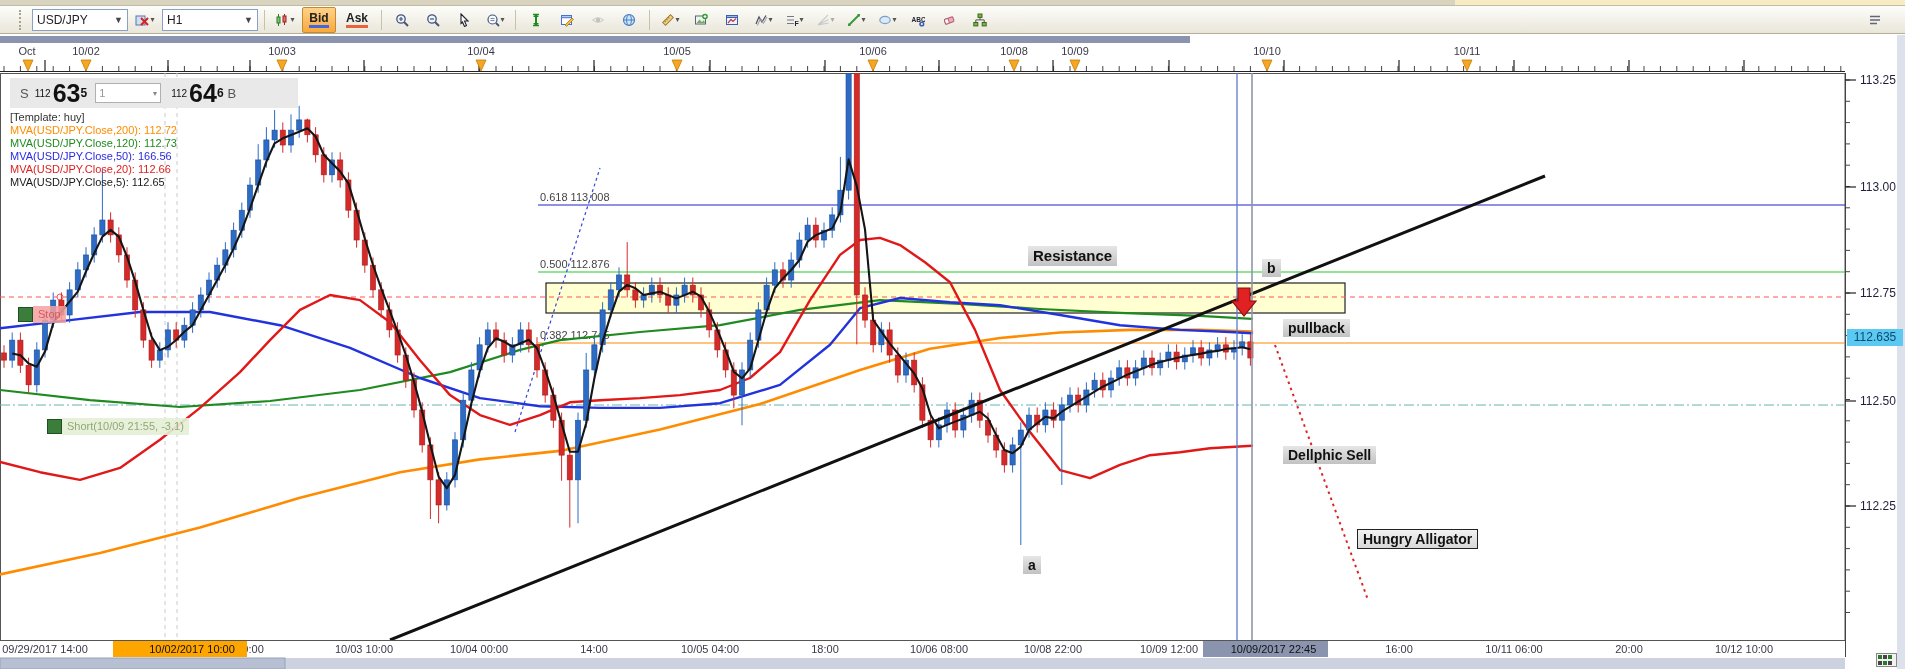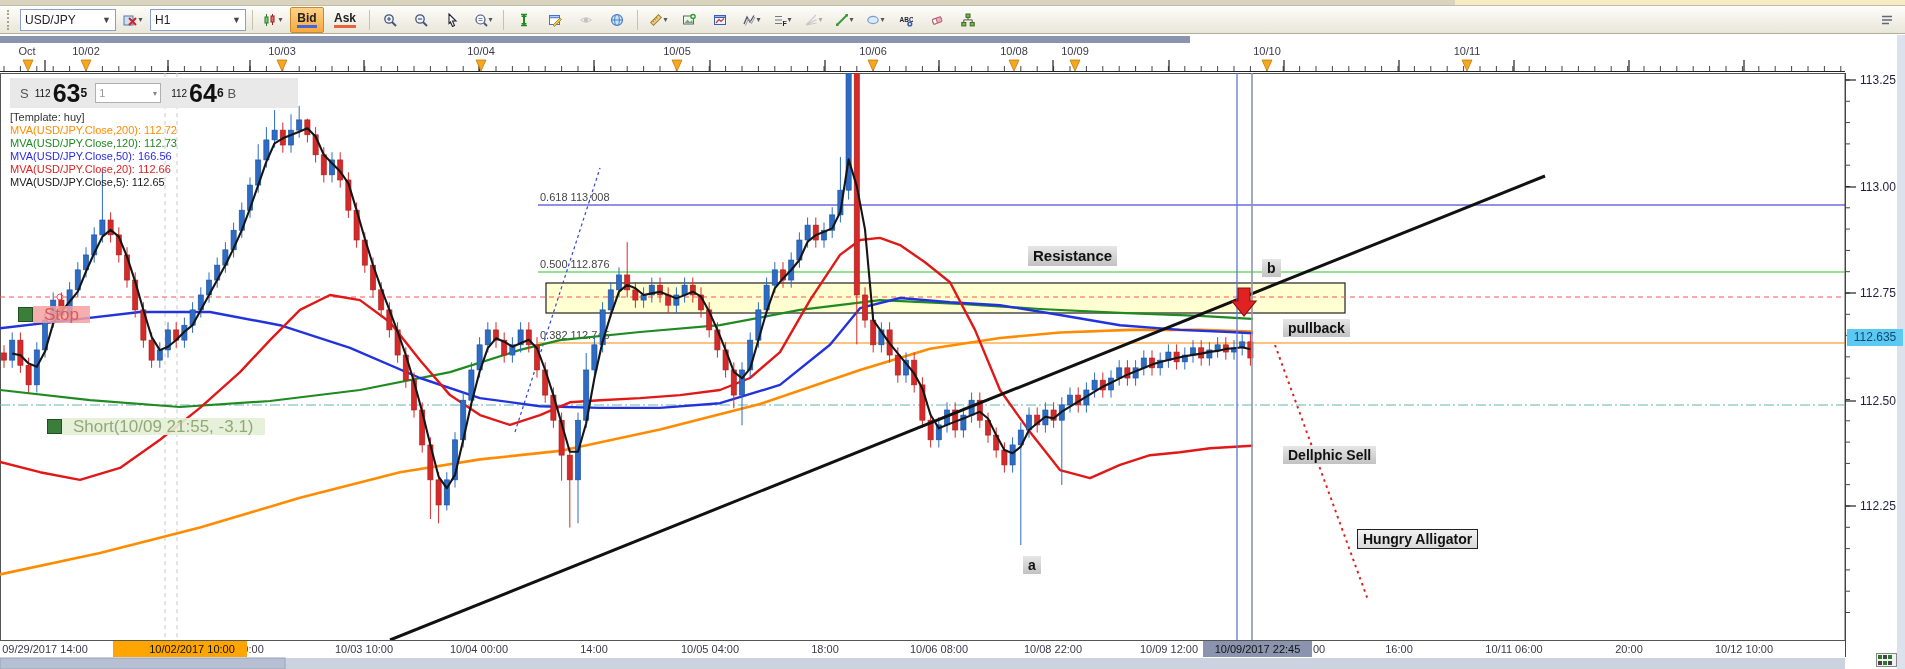--- a/index.html
+++ b/index.html
@@ -1,20 +1,20 @@
 <!DOCTYPE html>
 <html><head>
 <meta charset="utf-8">
 <style>
   html,body{margin:0;padding:0;background:#ece9d8;font-family:"Liberation Sans",sans-serif;}
   #app{position:relative;width:1905px;height:669px;overflow:hidden;background:#fff;}
   
   #titlestrip{position:absolute;left:0;top:0;width:1905px;height:5px;background:#d9d4bf;border-bottom:1px solid #c2bca6;}
   #titlestrip .lightseg{position:absolute;left:1455px;top:0;width:450px;height:5px;background:#f7edc4;}
-  #toolbar{position:absolute;left:0;top:6px;width:1905px;height:28px;background:linear-gradient(#fdfdfa,#e9e6d9);border-bottom:1px solid #b3ae99;display:flex;align-items:center;gap:3px;padding:0 4px;box-sizing:border-box;}
+  #toolbar{position:absolute;left:0;top:6px;width:1905px;height:28px;background:linear-gradient(#fdfdfa,#e9e6d9);border-bottom:1px solid #b3ae99;display:flex;align-items:center;gap:3px;padding:0 16px;box-sizing:border-box;}
   .tb-grip{width:5px;height:20px;border-left:2px dotted #a9a48e;margin:0 3px;}
   .tb-sep{width:1px;height:20px;background:#c6c2ad;margin:0 3px;}
   .tb-spacer{flex:1;}
   .tb-select{display:flex;align-items:center;justify-content:space-between;background:#fff;border:1px solid #8aa0c8;height:20px;padding:0 4px;font-size:12px;color:#222;}
   .tb-select .arr{font-size:9px;color:#444;margin-left:6px;}
   .tb-btn{display:flex;align-items:center;justify-content:center;height:22px;min-width:20px;padding:0 3px;border:1px solid transparent;border-radius:2px;}
   .tb-btn.textbtn{font-size:12px;font-weight:bold;color:#222;flex-direction:column;line-height:12px;padding:1px 6px;}
   .tb-btn.textbtn .ul{display:block;width:100%;height:3px;margin-top:1px;}
   .tb-btn.active{background:linear-gradient(#ffd18a,#f8a93c);border:1px solid #c68a2e;}
   .tb-btn.disabled{opacity:.45;}
@@ -28,21 +28,21 @@
   #quote .small{font-size:10px;font-weight:normal;margin:18px 2px;}
   #quote .big{font-size:25px;font-weight:bold;line-height:25px;}
   #quote .sup{font-size:12px;font-weight:bold;vertical-align:super;}
   #volbox{display:flex;align-items:center;justify-content:space-between;width:58px;height:18px;background:#fff;border:1px solid #b0b0b0;margin:0 8px;padding:0 3px;font-size:11px;color:#999;}
   #volbox .arr{font-size:8px;color:#888;}
   
   #legend{position:absolute;left:10px;top:76px;font-size:11px;line-height:13px;white-space:nowrap;}
   
   .pill{position:absolute;display:flex;align-items:center;height:17px;}
   .pill .sq{width:13px;height:13px;background:#3b7d3b;border:1px solid #205020;}
-  .pill .lbl{height:17px;line-height:17px;padding:0 11px;font-size:17px;}
+  .pill .lbl{height:17px;line-height:17px;padding:0 5px;font-size:11px;}
   #stop-pill{left:18px;top:271px;}
   #stop-pill .lbl{background:rgba(246,160,160,.85);color:#d85a5a;}
   #short-pill{left:47px;top:383px;}
   #short-pill .lbl{background:rgba(228,240,214,.9);color:#93a877;}
   
   .ann{position:absolute;background:linear-gradient(#e6e6e6,#c2c2c2);color:#111;font-weight:bold;font-size:14px;padding:0 5px;line-height:18px;white-space:nowrap;}
   .ann.lg{font-size:15px;line-height:20px;}
   .ann.bordered{border:1px solid #222;background:linear-gradient(#f2f2f2,#d8d8d8);}
   
   #price-tag{position:absolute;left:1847px;top:329px;width:56px;height:17px;background:#5bc9f1;color:#0c4a6e;font-size:12px;font-weight:normal;text-align:center;line-height:17px;}
@@ -827,21 +827,21 @@
 
     <div class="ann lg" style="left:1028px;top:211px;">Resistance</div>
     <div class="ann" style="left:1262px;top:224px;">b</div>
     <div class="ann" style="left:1283px;top:284px;">pullback</div>
     <div class="ann" style="left:1283px;top:411px;">Dellphic Sell</div>
     <div class="ann bordered" style="left:1357px;top:494px;">Hungry Alligator</div>
     <div class="ann" style="left:1023px;top:521px;">a</div>
 
     <div id="price-tag" style="top:294px;">112.635</div>
     <div class="tcell" id="tcell-orange" style="top:606px;padding-left:24px;">10/02/2017 10:00</div>
-    <div class="tcell" id="tcell-slate" style="top:606px;">10/09/2017 22:45</div>
+    <div class="tcell" id="tcell-slate" style="top:606px;padding-left:16px;">10/09/2017 22:45</div>
 
     <div id="br-icon" style="top:618px;">
       <b style="background:#2a7a2a"></b>
         <b style="background:#444"></b>
         <b style="background:#2a7a2a"></b>
       <b style="background:#444"></b>
         <b style="background:#2a7a2a"></b>
         <b style="background:#444"></b>
     </div>
   </div>

